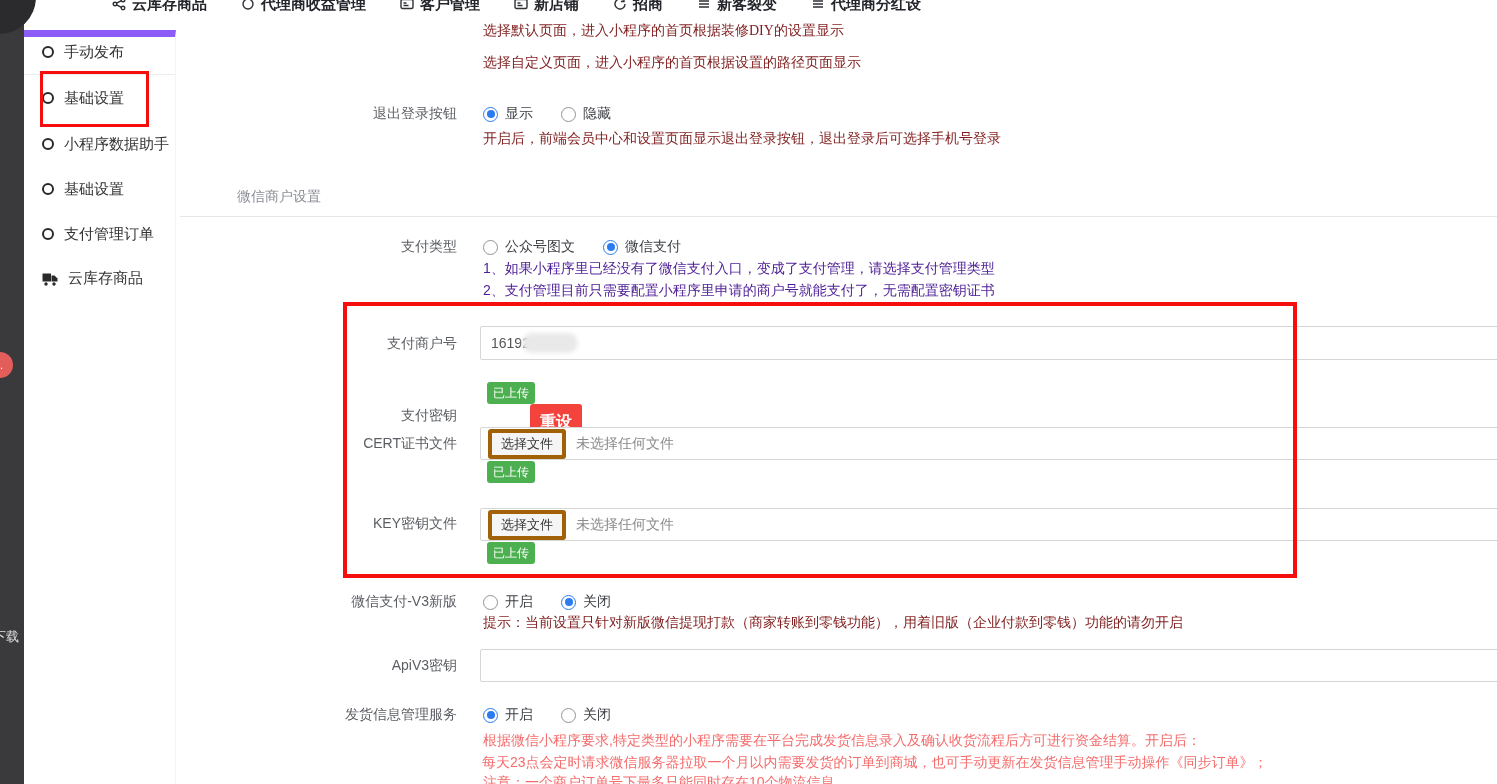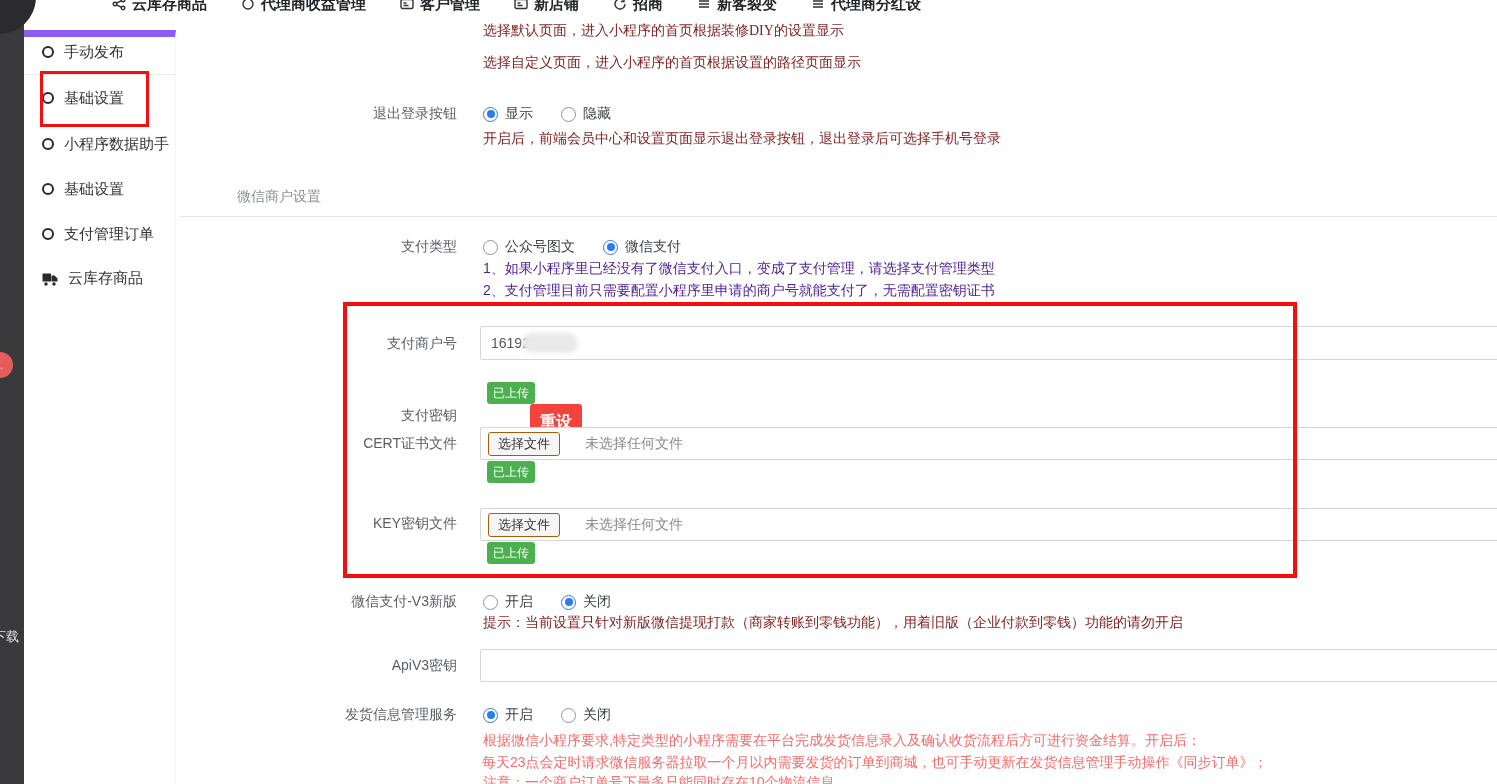--- a/index.html
+++ b/index.html
@@ -42,22 +42,22 @@
   .wide-input{position:absolute;left:480px;width:1100px;height:34px;border:1px solid #d6d6d6;border-radius:2px;
               background:#fff;font-size:14px;color:#555;padding:0 10px;box-sizing:border-box;outline:none;
               font-family:"Liberation Sans","DejaVu Sans",sans-serif;}
   .blur-pill{position:absolute;left:522px;top:333px;width:56px;height:20px;border-radius:10px;background:#e9e9e9;filter:blur(2px);}
   .badge-green{display:inline-flex;align-items:center;background:#4caf50;color:#fff;font-size:12px;
                padding:0 6px;height:22px;border-radius:3px;flex:none;}
   .btn-reset{position:absolute;left:530px;top:375px;width:52px;height:37px;background:#f4433c;color:#fff;
              font-size:16px;font-weight:bold;border:none;border-radius:3px;display:flex;align-items:center;justify-content:center;cursor:pointer;margin-top:29px;}
   .file-box{position:absolute;left:480px;width:1100px;height:33px;border:1px solid #d6d6d6;border-radius:2px;
             background:#fff;display:flex;align-items:center;padding-left:7px;gap:10px;box-sizing:border-box;}
-  .file-btn{border:1px solid #a16207;background:#f5f5f5;border-radius:3px;padding:2px 9px;font-size:13px;color:#333;cursor:pointer;white-space:nowrap;}
-  .file-ph{color:#8a8a8a;font-size:14px;white-space:nowrap;margin-left:15px;}
+  .file-btn{border:4px solid #a16207;background:#f5f5f5;border-radius:3px;padding:2px 9px;font-size:13px;color:#333;cursor:pointer;white-space:nowrap;}
+  .file-ph{color:#8a8a8a;font-size:14px;white-space:nowrap;}
   .hint-row{position:absolute;left:487px;display:flex;align-items:center;gap:8px;height:22px;}
   .hint-text{color:#4a4a4a;font-size:15px;white-space:nowrap;}
   .section-title{position:absolute;left:205px;color:#8b8f96;font-size:14px;line-height:20px;margin-left:32px;}
 </style>
 </head>
 <body>
 
 <div class="topnav">
   <div class="nav-item">
     <span class="nicon">

